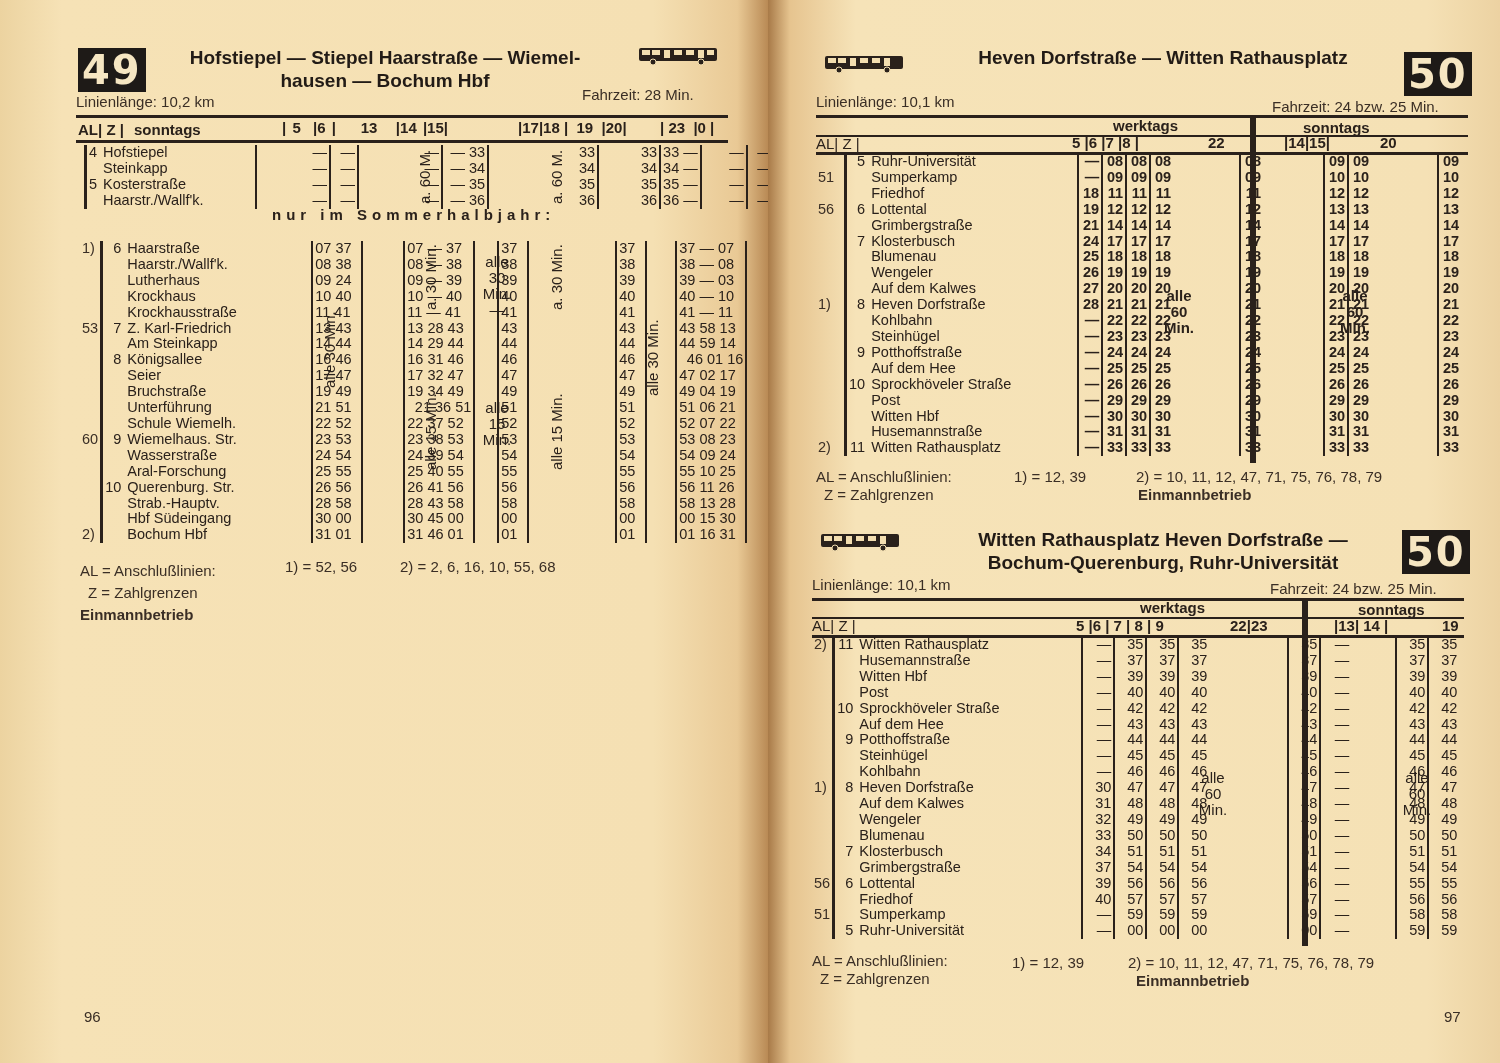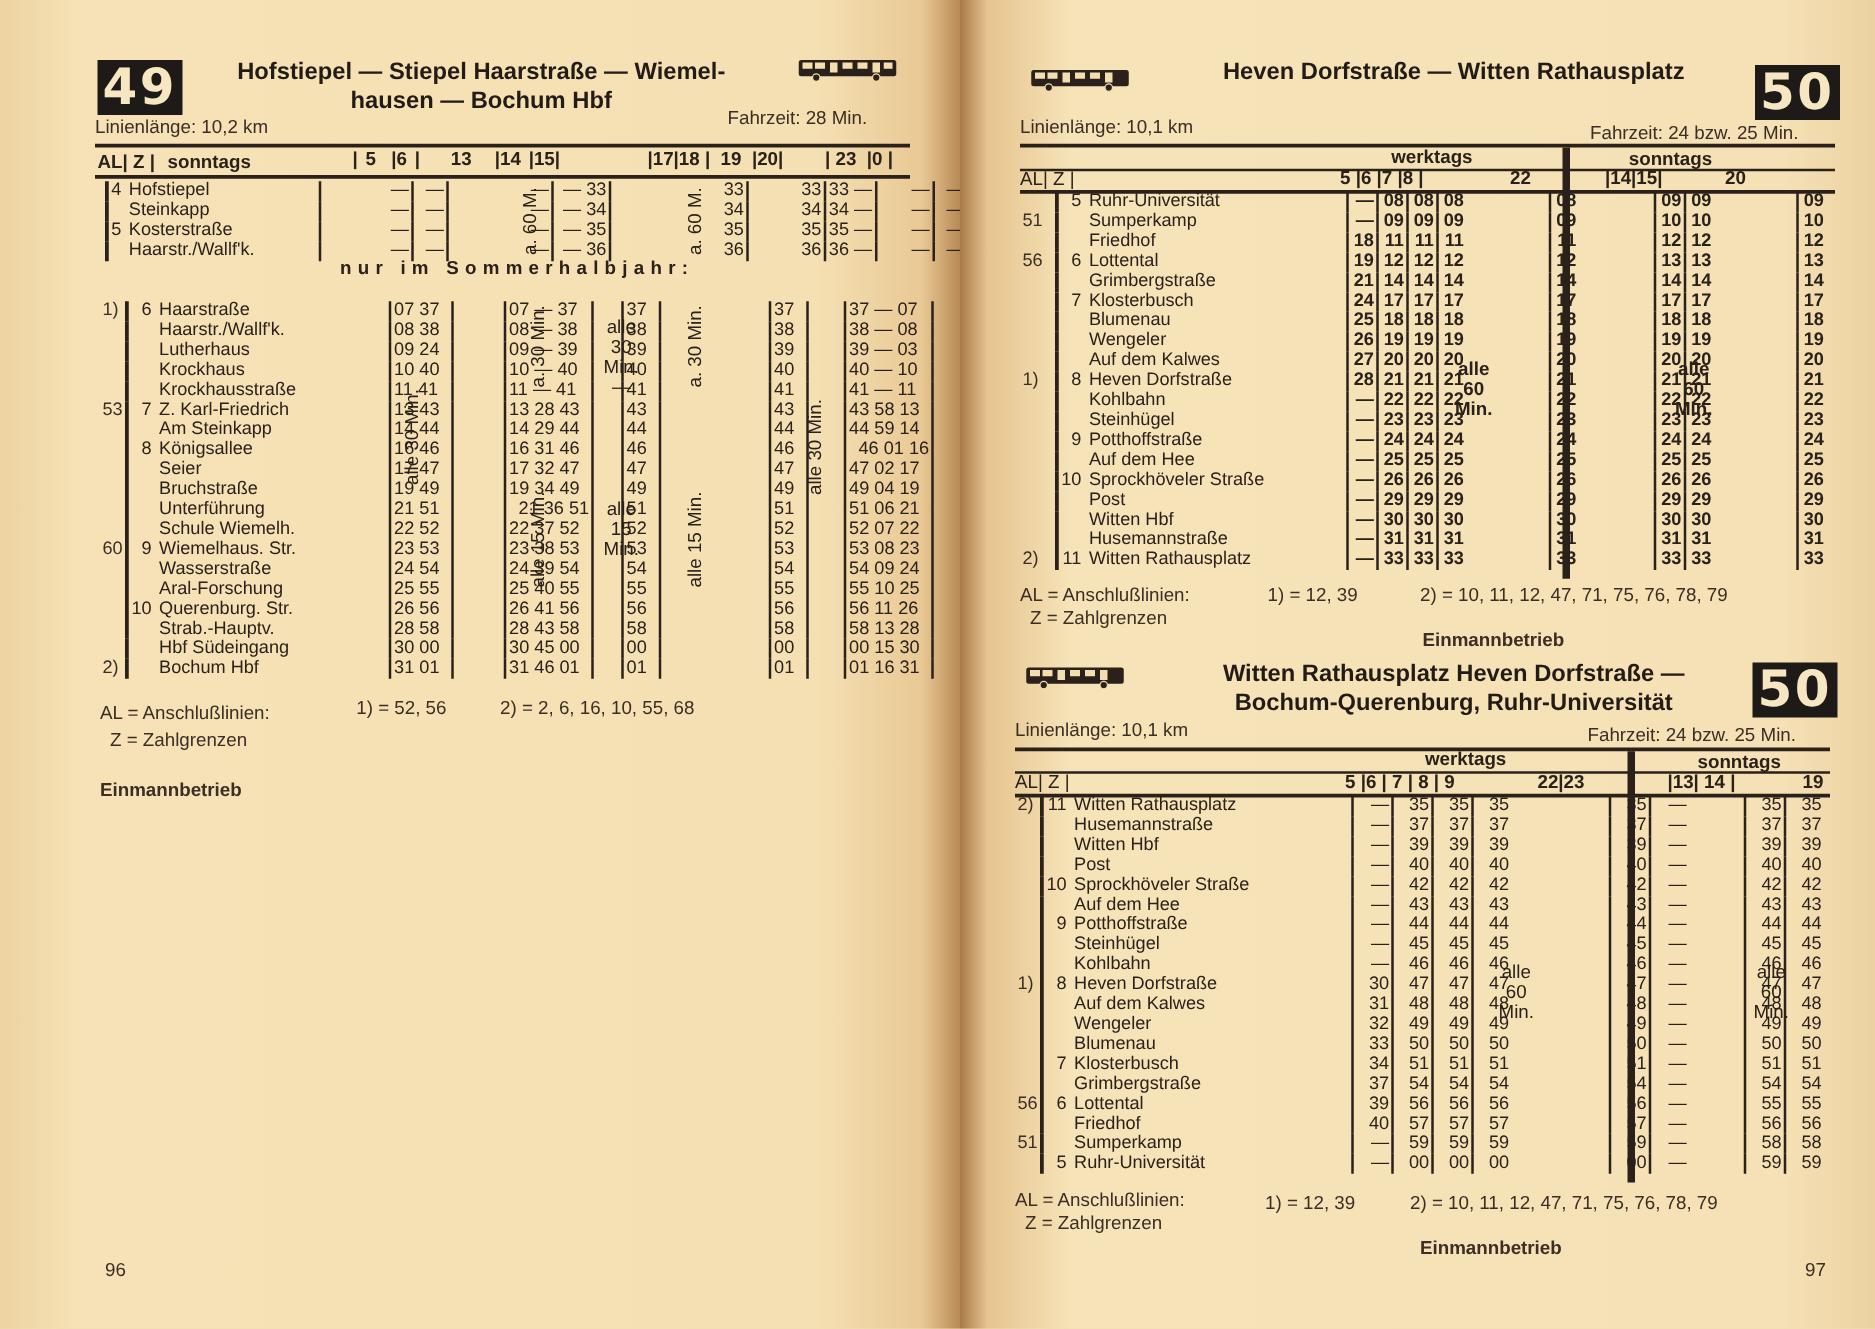--- a/index.html
+++ b/index.html
@@ -14,21 +14,21 @@
   .bus-icon{position:absolute;width:80px;height:20px;}
   .meta{position:absolute;font-family:"Liberation Sans",sans-serif;font-size:15px;color:#3a2e25;}
   .hr{position:absolute;height:2px;background:#2a211b;}
   table.tt{position:absolute;border-collapse:collapse;font-family:"Liberation Sans",sans-serif;font-size:14.5px;line-height:15.9px;}
   table.tt td{padding:0 2px;white-space:nowrap;vertical-align:top;}
   .al{width:24px;text-align:left;color:#3a2e25;}
   .z{width:14px;border-left:3px solid #2a211b;text-align:right;padding-right:4px !important;}
   .stop{min-width:150px;}
   .t{text-align:right;border-left:2px solid #2a211b;}
   .note{position:absolute;font-family:"Liberation Sans",sans-serif;font-size:15px;color:#3a2e25;}
-  .bold{font-weight:bold;margin-top:18px;}
+  .bold{font-weight:bold;}
   .hdr{position:absolute;font-family:"Liberation Sans",sans-serif;font-size:15px;font-weight:bold;}
   .interval{position:absolute;font-family:"Liberation Sans",sans-serif;font-size:15px;text-align:center;line-height:16px;color:#2a211b;}
   .vert{position:absolute;font-family:"Liberation Sans",sans-serif;font-size:15px;transform:rotate(-90deg);transform-origin:left top;white-space:nowrap;}
   .pagenum{position:absolute;font-family:"Liberation Sans",sans-serif;font-size:15px;color:#3a2e25;}
   .sommer{position:absolute;font-family:"Liberation Sans",sans-serif;font-weight:bold;font-size:15px;letter-spacing:5px;}
   .colhead{position:absolute;font-family:"Liberation Sans",sans-serif;font-size:15px;font-weight:bold;}
   .vbar{position:absolute;width:6px;background:#2a211b;}
 </style>
 </head>
 <body>

